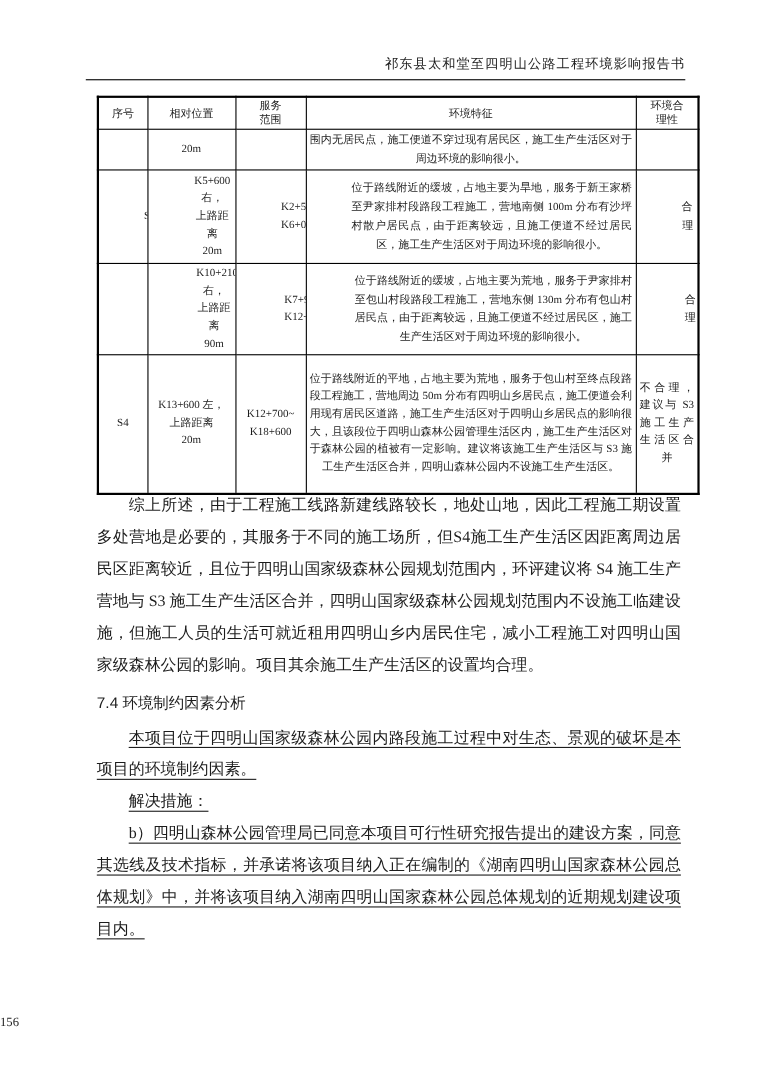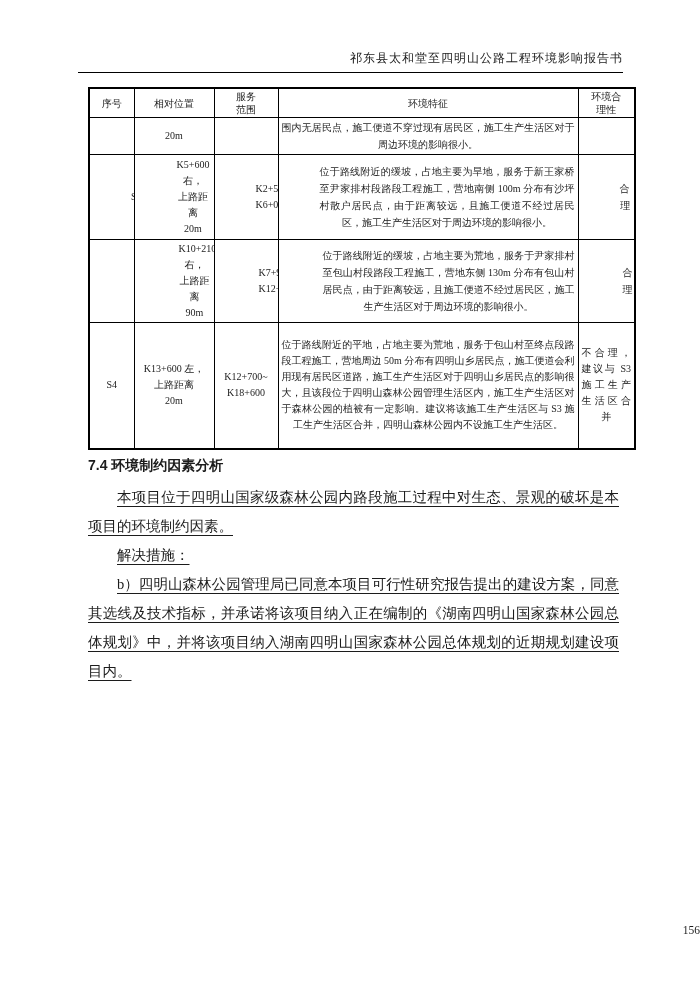--- a/index.html
+++ b/index.html
@@ -42,27 +42,27 @@
     font-size: 14.5px; line-height: 29px; text-align: justify;
   }
   .para { text-indent: 2em; }
   .para.u {
     text-decoration: underline;
     text-underline-offset: 4px;
     text-decoration-thickness: 1px;
   }
   .sect-heading {
     font-family: "Liberation Sans", "DejaVu Sans", sans-serif;
-    font-weight: bold; font-size: 14px; line-height: 29px;
+    font-weight: normal; font-size: 14px; line-height: 29px;
     margin-top: 5px; margin-bottom: 3px; text-indent: 0;
   }
   
   .footer {
     position: absolute; top: 924px; left: 0; width: 100%;
-    text-align: right; font-size: 11.5px;
+    text-align: left; font-size: 11.5px;
   }
 </style>
 </head>
 <body>
 
 <div class="hdr">祁东县太和堂至四明山公路工程环境影响报告书</div>
 
 <div class="tbl-wrap">
   <table class="env">
     <colgroup>
@@ -117,19 +117,20 @@
       <td class="c-center">K12+700~
 K18+600</td>
       <td class="c-feature">位于路线附近的平地，占地主要为荒地，服务于包山村至终点段路段工程施工，营地周边 50m 分布有四明山乡居民点，施工便道会利用现有居民区道路，施工生产生活区对于四明山乡居民点的影响很大，且该段位于四明山森林公园管理生活区内，施工生产生活区对于森林公园的植被有一定影响。建议将该施工生产生活区与 S3 施工生产生活区合并，四明山森林公园内不设施工生产生活区。</td>
       <td class="c-rat">不合理，建议与 S3 施工生产生活区合并</td>
     </tr>
   </tbody>
     </table>
 </div>
 
 <div class="bodytext">
+  <p class="para">综上所述，由于工程施工线路新建线路较长，地处山地，因此工程施工期设置多处营地是必要的，其服务于不同的施工场所，但S4施工生产生活区因距离周边居民区距离较近，且位于四明山国家级森林公园规划范围内，环评建议将 S4 施工生产营地与 S3 施工生产生活区合并，四明山国家级森林公园规划范围内不设施工临建设施，但施工人员的生活可就近租用四明山乡内居民住宅，减小工程施工对四明山国家级森林公园的影响。项目其余施工生产生活区的设置均合理。</p>
   <p class="sect-heading">7.4 环境制约因素分析</p>
   <p class="para u">本项目位于四明山国家级森林公园内路段施工过程中对生态、景观的破坏是本项目的环境制约因素。</p>
   <p class="para u">解决措施：</p>
   <p class="para u">b）四明山森林公园管理局已同意本项目可行性研究报告提出的建设方案，同意其选线及技术指标，并承诺将该项目纳入正在编制的《湖南四明山国家森林公园总体规划》中，并将该项目纳入湖南四明山国家森林公园总体规划的近期规划建设项目内。</p>
 </div>
 
 <div class="footer">156</div>
 
 </body></html>

